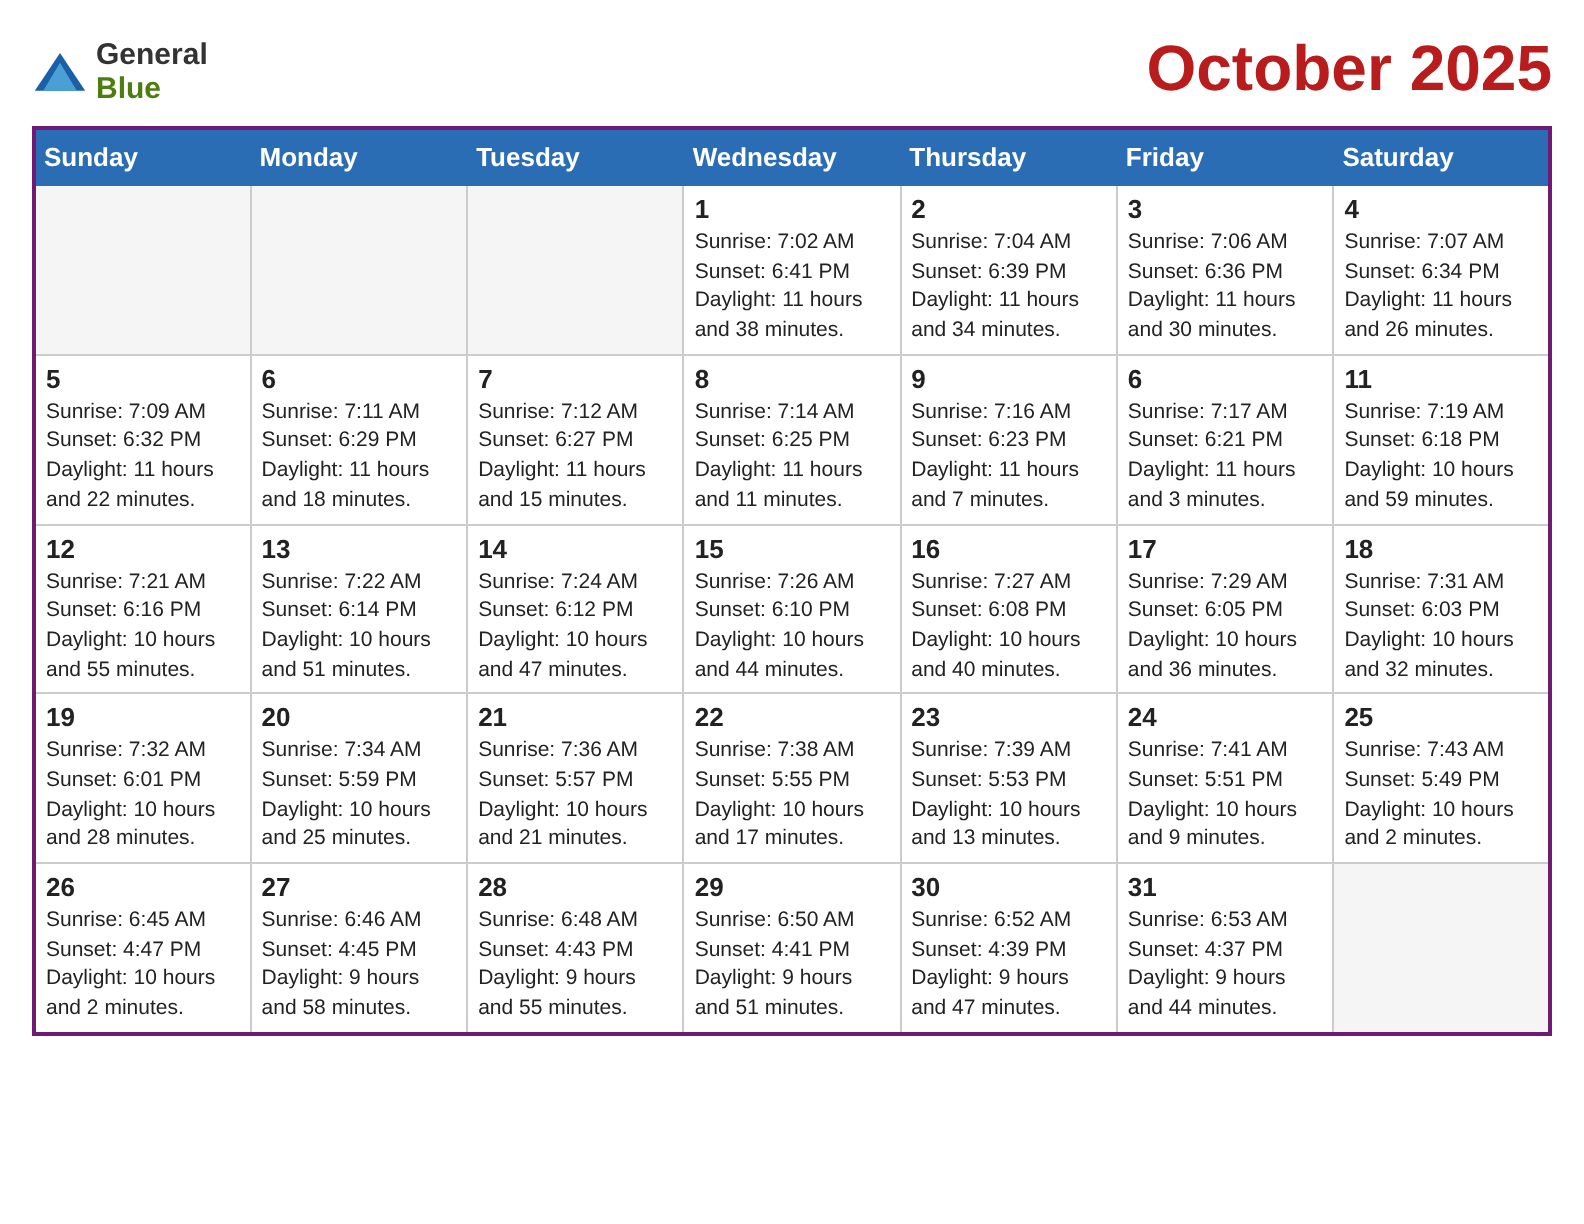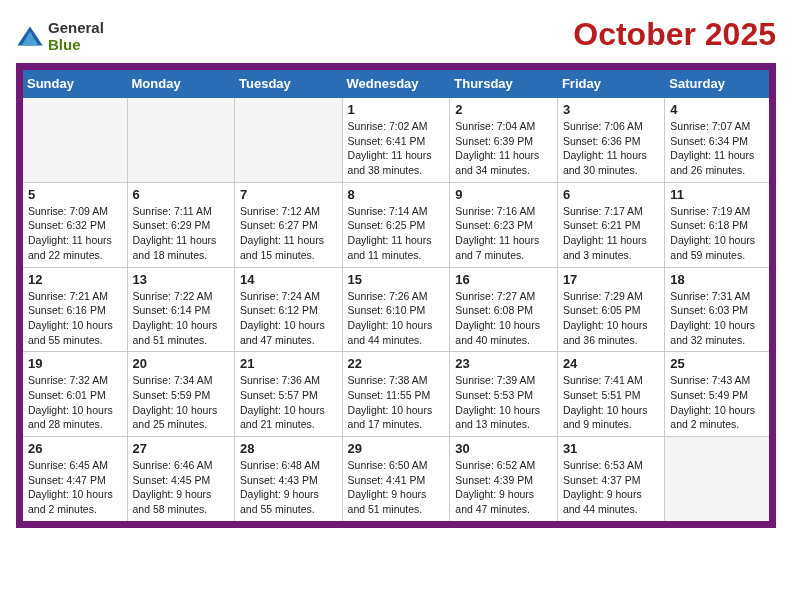--- a/index.html
+++ b/index.html
@@ -48,21 +48,21 @@
       font-weight: bold;
       color: #b91c1c;
     }
     .location {
       font-size: 15px;
       color: #444;
     }
     .calendar {
       width: 100%;
       border-collapse: collapse;
-      border: 7px solid #701a75;
+      border: 2px solid #701a75;
     }
     .calendar th {
       background: #2a6db5;
       color: #fff;
       font-size: 13px;
       padding: 6px 4px;
       text-align: left;
       border: 1px solid #2a6db5;
     }
     .calendar td {
@@ -216,21 +216,21 @@
         <td>
           <div class="day-number">20</div>
           <div class="day-info"><span>Sunrise: 7:34 AM</span><br><span>Sunset: 5:59 PM</span><br><span>Daylight: 10 hours and 25 minutes.</span></div>
         </td>
         <td>
           <div class="day-number">21</div>
           <div class="day-info"><span>Sunrise: 7:36 AM</span><br><span>Sunset: 5:57 PM</span><br><span>Daylight: 10 hours and 21 minutes.</span></div>
         </td>
         <td>
           <div class="day-number">22</div>
-          <div class="day-info"><span>Sunrise: 7:38 AM</span><br><span>Sunset: 11:55 PM</span><br><span>Daylight: 10 hours and 17 minutes.</span></div>
+          <div class="day-info"><span>Sunrise: 7:38 AM</span><br><span>Sunset: 5:55 PM</span><br><span>Daylight: 10 hours and 17 minutes.</span></div>
         </td>
         <td>
           <div class="day-number">23</div>
           <div class="day-info"><span>Sunrise: 7:39 AM</span><br><span>Sunset: 5:53 PM</span><br><span>Daylight: 10 hours and 13 minutes.</span></div>
         </td>
         <td>
           <div class="day-number">24</div>
           <div class="day-info"><span>Sunrise: 7:41 AM</span><br><span>Sunset: 5:51 PM</span><br><span>Daylight: 10 hours and 9 minutes.</span></div>
         </td>
         <td>

